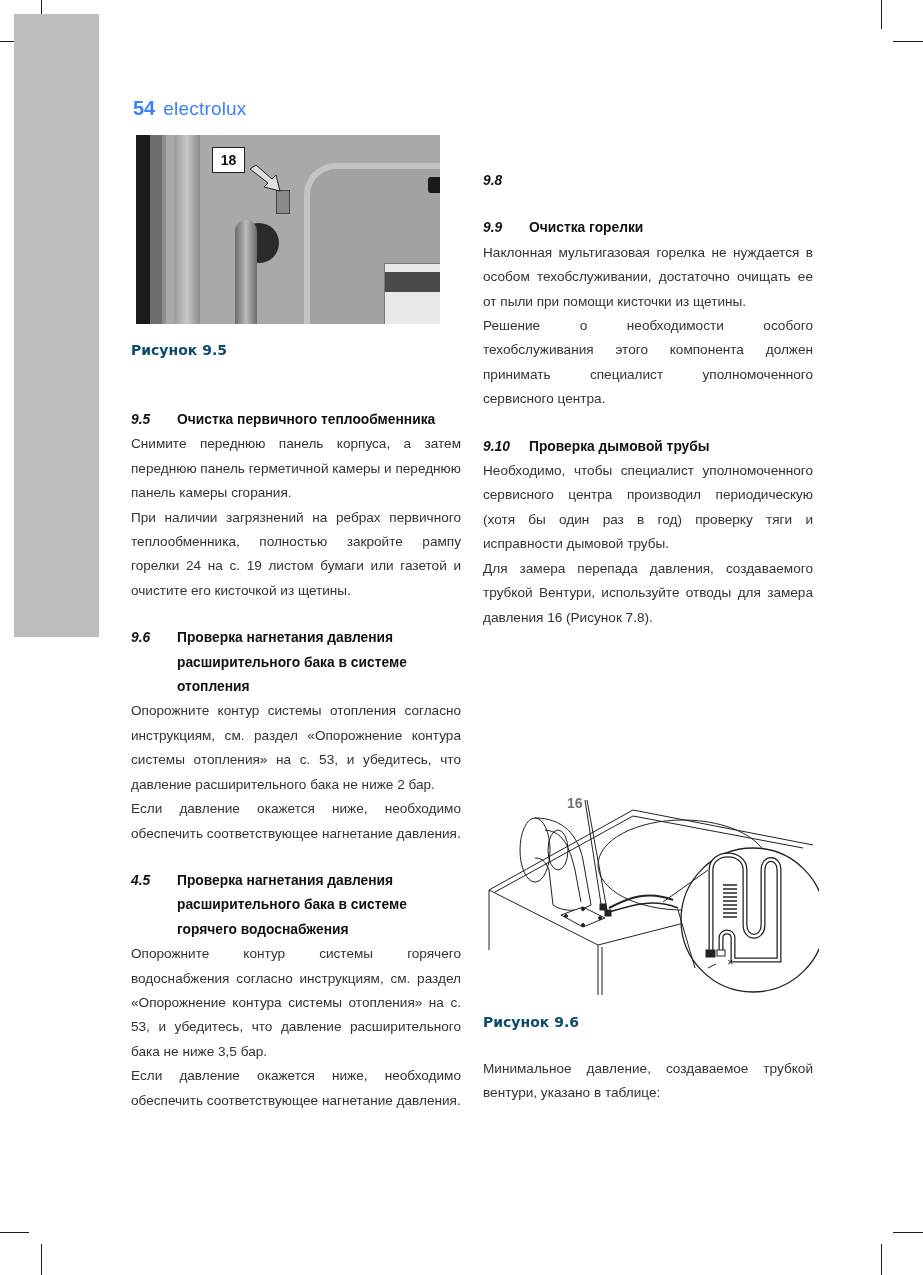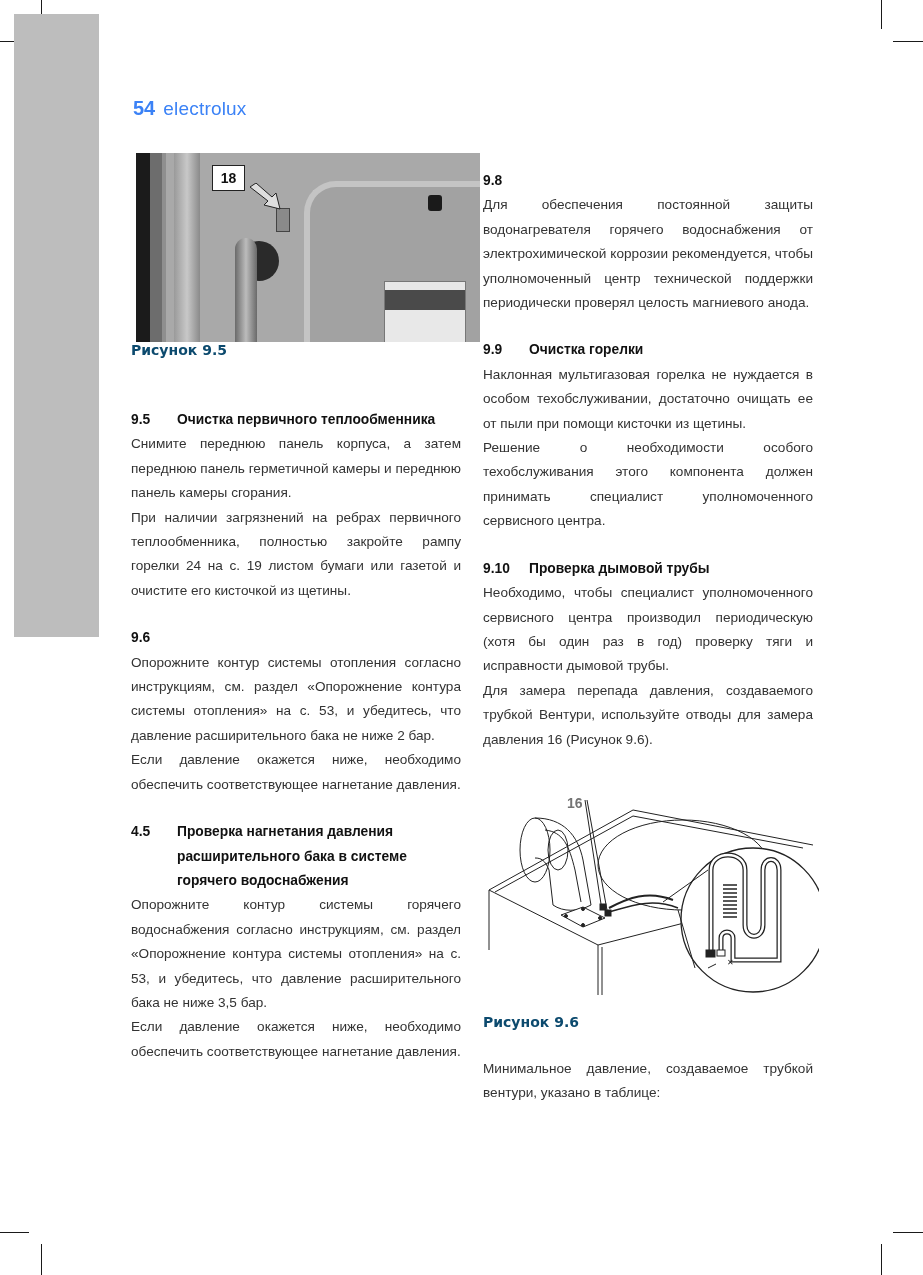--- a/index.html
+++ b/index.html
@@ -10,25 +10,25 @@
   .running-head { position: absolute; left: 133px; top: 97px; font-size: 20px; color: #3b82f6; }
   .running-head .pnum { font-weight: bold; margin-right: 8px; }
   .running-head .brand { font-weight: normal; font-size: 19px; letter-spacing: 0.2px; }
 
   .col { position: absolute; width: 330px; }
   .col-left { left: 131px; }
   .col-right { left: 483px; }
 
   .para { font-size: 13.6px; line-height: 24.4px; text-align: justify; margin: 0; color: #333; }
   .h { font-weight: bold; font-size: 13.8px; line-height: 24.4px; color: #111; display: flex; margin: 0; }
-  .h .num { width: 46px; flex-shrink: 0; }
+  .h .num { width: 46px; flex-shrink: 0; font-style: italic; }
   .h .ttl { flex: 1; }
   .caption { font-family: "DejaVu Sans", sans-serif; font-weight: bold; font-size: 14px; color: #0c4a6e; }
 
-  .photo { position: absolute; left: 136px; top: 153px; width: 344px; height: 189px;
+  .photo { position: absolute; left: 136px; top: 135px; width: 304px; height: 189px;
            background: linear-gradient(90deg, #1b1b1b 0 14px, #6d6d6d 14px 26px, #8f8f8f 26px 30px, #a9a9a9 30px 100%); overflow: hidden; }
   .photo .tank { position: absolute; left: 168px; top: 28px; width: 170px; height: 190px; border-radius: 32px 0 0 0;
                  background: #a2a2a2; border: 6px solid #c4c4c4; border-right: none; border-bottom: none; }
   .photo .label { position: absolute; left: 248px; top: 128px; width: 80px; height: 70px; background: #e8e8e8; border: 1px solid #777; }
   .photo .label .stripe { position: absolute; left: 0; top: 8px; width: 100%; height: 20px; background: #4a4a4a; }
   .photo .pipe { position: absolute; left: 99px; top: 85px; width: 22px; height: 120px; background: linear-gradient(90deg,#6a6a6a,#bcbcbc,#6a6a6a); border-radius: 12px 12px 0 0; }
   .photo .hole { position: absolute; left: 103px; top: 88px; width: 40px; height: 40px; border-radius: 50%; background: #2a2a2a; }
   .photo .valve { position: absolute; left: 140px; top: 55px; width: 12px; height: 22px; background: #8a8a8a; border: 1px solid #444; }
   .photo .knob { position: absolute; left: 292px; top: 42px; width: 14px; height: 16px; background: #1a1a1a; border-radius: 3px; }
   .photo .tag18 { position: absolute; left: 76px; top: 12px; width: 31px; height: 24px; background: #fff; border: 1px solid #222;
@@ -79,59 +79,59 @@
       <span class="num">9.5</span>
       <span class="ttl">Очистка первичного теплообменника</span>
     </div>
     <p class="para">Снимите переднюю панель корпуса, а затем переднюю панель герметичной камеры и переднюю панель камеры сгорания.</p>
     <p class="para">При наличии загрязнений на ребрах первичного теплообменника, полностью закройте рампу горелки 24 на с. 19 листом бумаги или газетой и очистите его кисточкой из щетины.</p>
   </div>
 
   <div style="margin-top:23px;">
     <div class="h">
       <span class="num">9.6</span>
+      <span class="ttl">Проверка нагнетания давления расширительного бака в системе отопления</span>
     </div>
     <p class="para">Опорожните контур системы отопления согласно инструкциям, см. раздел «Опорожнение контура системы отопления» на с. 53, и убедитесь, что давление расширительного бака не ниже 2 бар.</p>
     <p class="para">Если давление окажется ниже, необходимо обеспечить соответствующее нагнетание давления.</p>
   </div>
 
   <div style="margin-top:23px;">
     <div class="h">
       <span class="num">4.5</span>
       <span class="ttl">Проверка нагнетания давления расширительного бака в системе горячего водоснабжения</span>
     </div>
     <p class="para">Опорожните контур системы горячего водоснабжения согласно инструкциям, см. раздел «Опорожнение контура системы отопления» на с. 53, и убедитесь, что давление расширительного бака не ниже 3,5 бар.</p>
     <p class="para">Если давление окажется ниже, необходимо обеспечить соответствующее нагнетание давления.</p>
   </div>
 </div>
 
 <div class="col col-right" style="top:169px;">
   <div>
     <div class="h">
       <span class="num">9.8</span>
     </div>
-    <p class="para">Для обеспечения постоянной защиты водонагревателя горячего водоснабжения от электрохимической коррозии рекомендуется, чтобы уполномоченный центр технической поддержки периодически проверял целость магниевого анода.</p>
   </div>
 
   <div style="margin-top:23px;">
     <div class="h">
       <span class="num">9.9</span>
       <span class="ttl">Очистка горелки</span>
     </div>
     <p class="para">Наклонная мультигазовая горелка не нуждается в особом техобслуживании, достаточно очищать ее от пыли при помощи кисточки из щетины.</p>
     <p class="para">Решение о необходимости особого техобслуживания этого компонента должен принимать специалист уполномоченного сервисного центра.</p>
   </div>
 
   <div style="margin-top:23px;">
     <div class="h">
       <span class="num">9.10</span>
       <span class="ttl">Проверка дымовой трубы</span>
     </div>
     <p class="para">Необходимо, чтобы специалист уполномоченного сервисного центра производил периодическую (хотя бы один раз в год) проверку тяги и исправности дымовой трубы.</p>
-    <p class="para">Для замера перепада давления, создаваемого трубкой Вентури, используйте отводы для замера давления 16 (Рисунок 9.6).</p>
+    <p class="para">Для замера перепада давления, создаваемого трубкой Вентури, используйте отводы для замера давления 16 (Рисунок 7.8).</p>
   </div>
 </div>
 
 <svg class="diagram" viewBox="0 0 336 210" fill="none" stroke="#222" stroke-width="1">
 
   <polyline points="6,100 150,20 330,55"></polyline>
   <polyline points="6,100 115,155 330,100"></polyline>
   <line x1="6" y1="100" x2="6" y2="160"></line>
   <line x1="115" y1="155" x2="115" y2="205"></line>
   <line x1="119" y1="157" x2="119" y2="205"></line>

